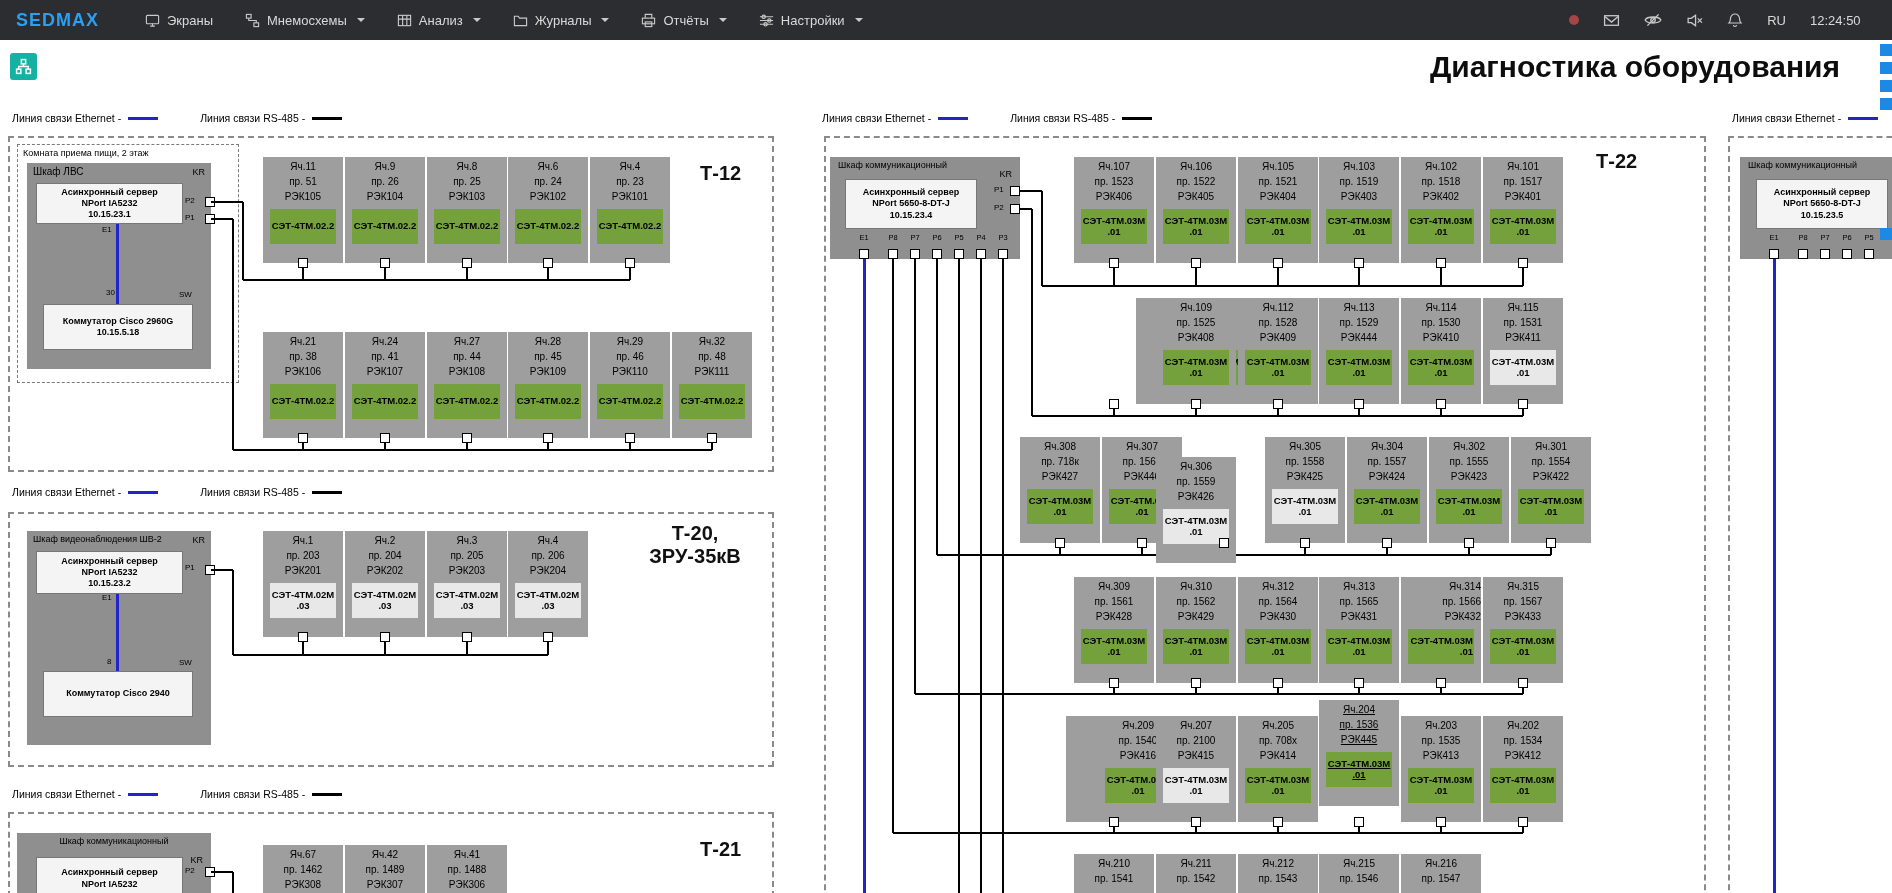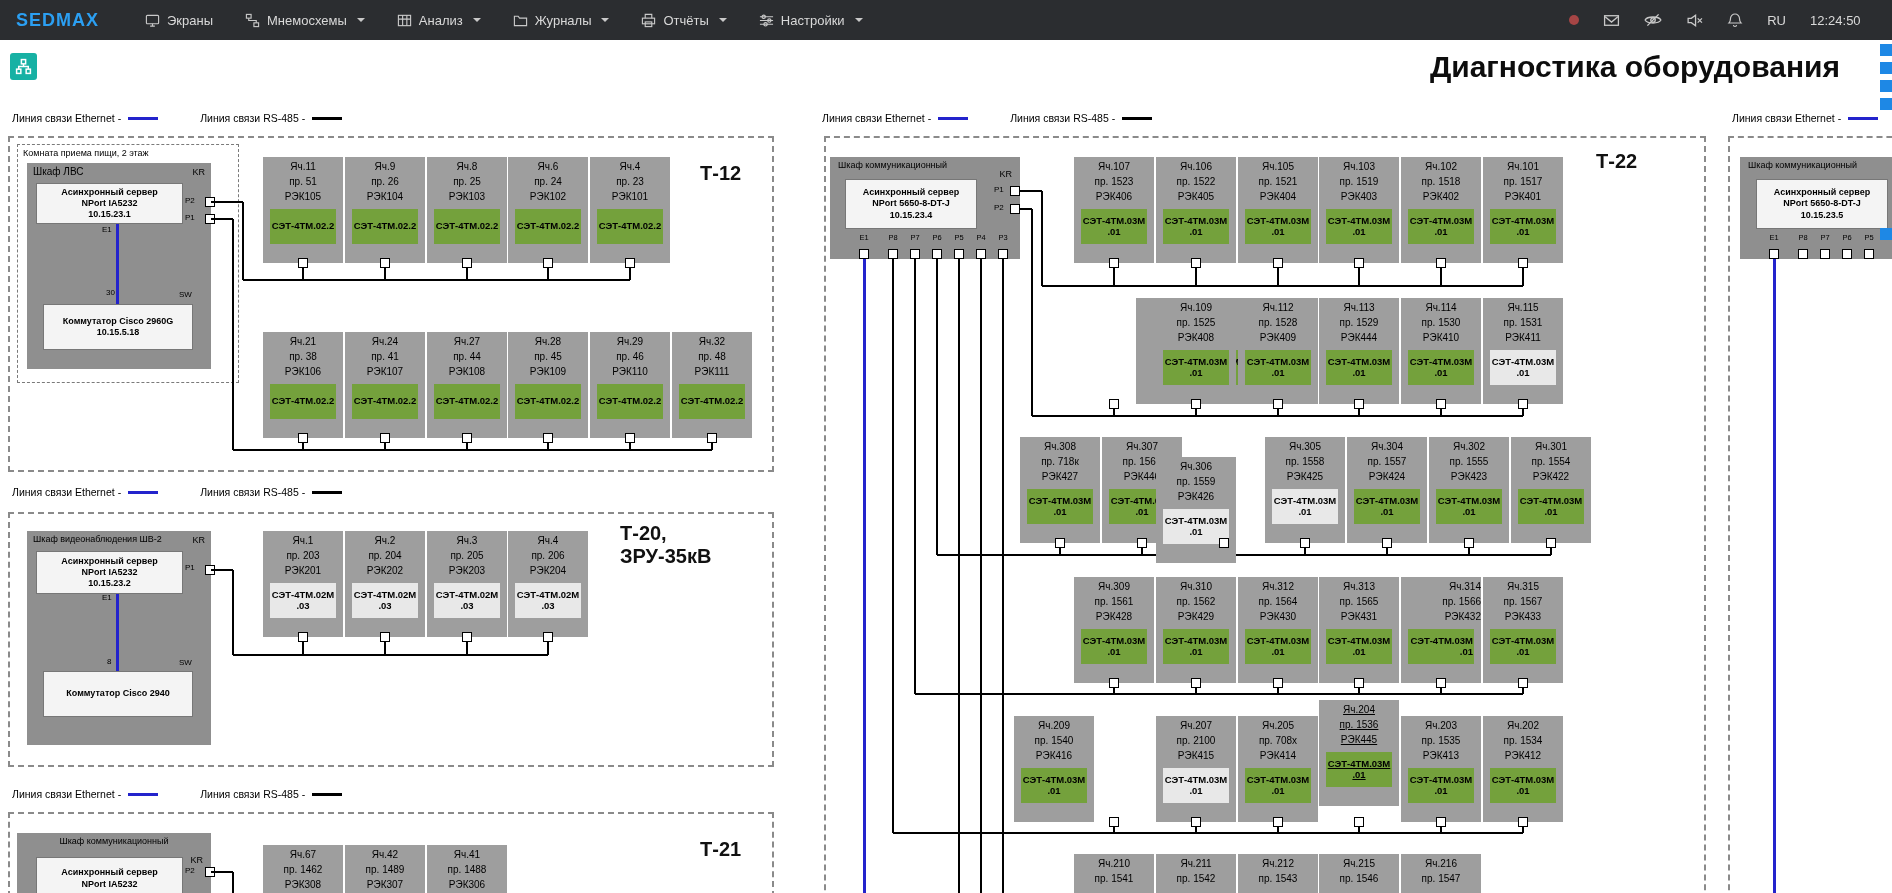--- a/index.html
+++ b/index.html
@@ -183,21 +183,21 @@
   </div>
   <div class="legend" style="left:1732px;top:112px">
     <span>Линия связи Ethernet -</span>
       <span class="leg-line leg-eth"></span>
   </div>
 
   <div class="section" style="left:8px;top:136px;width:762px;height:332px"></div>
   <div class="section-label" style="left:700px;top:162px">Т-12</div>
 
   <div class="section" style="left:8px;top:512px;width:762px;height:251px"></div>
-  <div class="section-label" style="left:620px;top:522px;width:150px;">
+  <div class="section-label" style="left:620px;top:522px;width:150px;text-align:center">
     <div>Т-20,</div>
     <div>ЗРУ-35кВ</div>
   </div>
 
   <div class="section" style="left:8px;top:812px;width:762px;height:150px"></div>
   <div class="section-label" style="left:700px;top:838px">Т-21</div>
 
   <div class="section" style="left:824px;top:136px;width:878px;height:920px"></div>
   <div class="section-label" style="left:1596px;top:150px">Т-22</div>
 
@@ -639,21 +639,21 @@
     <div class="psq" style="left: 1436px; top: 678px;"></div>
     <div class="cell" style="left: 1483px; top: 577px;">
       <div class="c-yach">Яч.315</div>
       <div class="c-pr">пр. 1567</div>
       <div class="c-rek">РЭК433</div>
       <div class="c-dev">СЭТ-4ТМ.03М.01</div>
     </div>
     <div class="wire" style="left: 1522px; top: 688px; width: 2px; height: 6px;"></div>
     <div class="psq" style="left: 1518px; top: 678px;"></div>
     <div class="wire" style="left: 915px; top: 693px; width: 608px; height: 2px;"></div>
-    <div class="cell" style="left: 1014px; top: 716px;">
+    <div class="cell" style="left: 1066px; top: 716px; padding-left: 32px;">
       <div class="c-yach">Яч.209</div>
       <div class="c-pr">пр. 1540</div>
       <div class="c-rek">РЭК416</div>
       <div class="c-dev">СЭТ-4ТМ.03М.01</div>
     </div>
     <div class="wire" style="left: 1113px; top: 827px; width: 2px; height: 6px;"></div>
     <div class="psq" style="left: 1109px; top: 817px;"></div>
     <div class="cell" style="left: 1156px; top: 716px;">
       <div class="c-yach">Яч.207</div>
       <div class="c-pr">пр. 2100</div>

